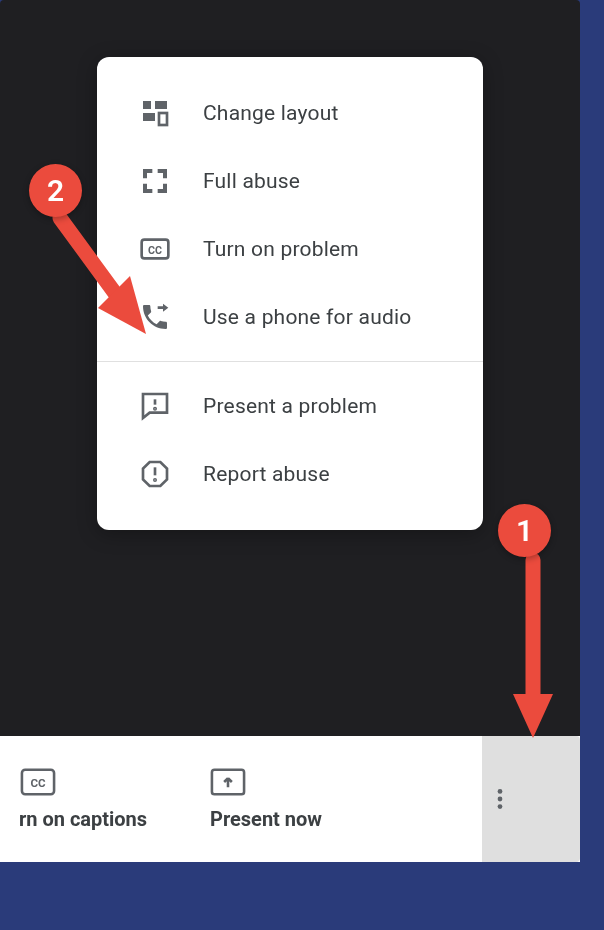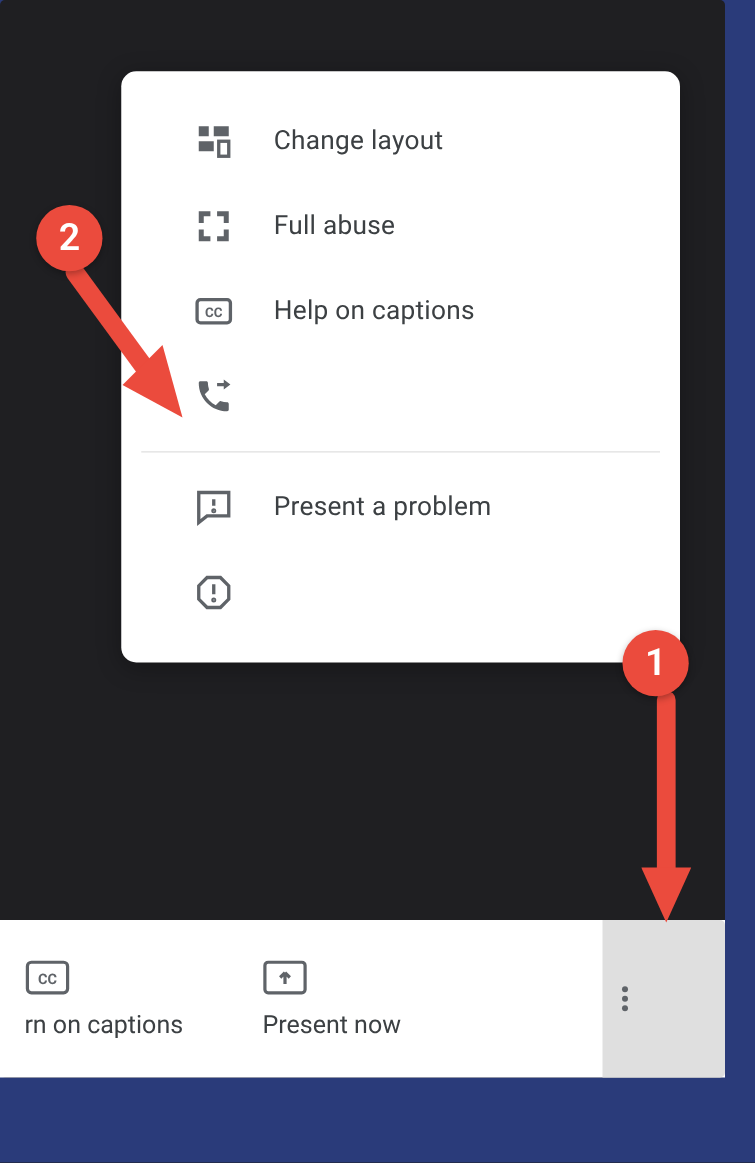--- a/index.html
+++ b/index.html
@@ -17,25 +17,25 @@
       top: 0;
       width: 580px;
       height: 862px;
       background: #1f1f22;
       border-radius: 4px;
     }
     .menu {
       position: absolute;
       left: 97px;
       top: 57px;
-      width: 447px;
+      width: 386px;
       background: #ffffff;
       border-radius: 12px;
       box-shadow: 0 4px 20px rgba(0,0,0,0.3);
-      padding: 22px 16px;
+      padding: 22px 0;
     }
     .menu-item {
       display: flex;
       align-items: center;
       padding: 18px 30px 18px 42px;
       gap: 32px;
       cursor: pointer;
     }
     .menu-icon {
       width: 32px;
@@ -79,20 +79,21 @@
       flex: 0 0 98px;
       background: #dfdfdf;
       border-top-right-radius: 4px;
       border-bottom-right-radius: 4px;
     }
     .bar-icon { width: 36px; height: 30px; display: flex; align-items:center; justify-content:center; }
     .bar-label {
       font-size: 20px;
       color: #3c4043;
       white-space: nowrap;
+      font-weight: bold;
     }
     .captions-bar { flex: 0 0 210px; overflow: hidden; align-items: center; }
     .captions-bar .bar-label { margin-left: -44px; }
     .captions-bar .bar-icon { align-self: flex-start; margin-left: 20px; }
     .badge {
       position: absolute;
       width: 53px;
       height: 53px;
       border-radius: 50%;
       background: #eb4b3d;
@@ -140,29 +141,30 @@
       </span>
       <span class="menu-label">Full abuse</span>
     </div>
     <div class="menu-item">
       <span class="menu-icon">
         <svg viewBox="0 0 24 24" fill="none" stroke="#5f6368" stroke-width="2">
           <rect x="2" y="5" width="20" height="14" rx="2"></rect>
           <text x="12" y="15.5" text-anchor="middle" font-size="8" fill="#5f6368" stroke="none" font-weight="bold">CC</text>
         </svg>
       </span>
-      <span class="menu-label">Help on captions</span>
+      <span class="menu-label">Turn on problem</span>
     </div>
     <div class="menu-item">
       <span class="menu-icon">
         <svg viewBox="0 0 24 24" fill="#5f6368">
           <path d="M6.6 10.8c1.4 2.8 3.8 5.2 6.6 6.6l2.2-2.2c.3-.3.7-.4 1-.2 1.1.4 2.3.6 3.6.6.6 0 1 .4 1 1V20c0 .6-.4 1-1 1C10.6 21 3 13.4 3 4c0-.6.4-1 1-1h3.5c.6 0 1 .4 1 1 0 1.2.2 2.5.6 3.6.1.3 0 .7-.2 1l-2.3 2.2z"></path>
           <path d="M14 4l4 0 0-2 4 3-4 3 0-2-4 0z"></path>
         </svg>
       </span>
+      <span class="menu-label">Use a phone for audio</span>
     </div>
 
     <div class="menu-divider"></div>
 
     <div class="menu-item">
       <span class="menu-icon">
         <svg viewBox="0 0 24 24" fill="none" stroke="#5f6368" stroke-width="2">
           <path d="M3 3h18v14H8l-5 4V3z"></path>
           <line x1="12" y1="7" x2="12" y2="11"></line>
           <circle cx="12" cy="14" r="0.5" fill="#5f6368"></circle>
@@ -171,20 +173,21 @@
       <span class="menu-label">Present a problem</span>
     </div>
     <div class="menu-item">
       <span class="menu-icon">
         <svg viewBox="0 0 24 24" fill="none" stroke="#5f6368" stroke-width="2">
           <path d="M8 3h8l5 5v8l-5 5H8l-5-5V8z"></path>
           <line x1="12" y1="7" x2="12" y2="13"></line>
           <circle cx="12" cy="16.5" r="0.5" fill="#5f6368"></circle>
         </svg>
       </span>
+      <span class="menu-label">Report abuse</span>
     </div>
   </div>
 
   <div class="bottom-bar">
     <div class="bar-item captions-bar">
       <span class="bar-icon">
         <svg viewBox="0 0 28 22" width="36" height="30" fill="none" stroke="#5f6368" stroke-width="2">
           <rect x="1.5" y="1.5" width="25" height="19" rx="2.5"></rect>
           <text x="14" y="15" text-anchor="middle" font-size="9" fill="#5f6368" stroke="none" font-weight="bold">CC</text>
         </svg>

